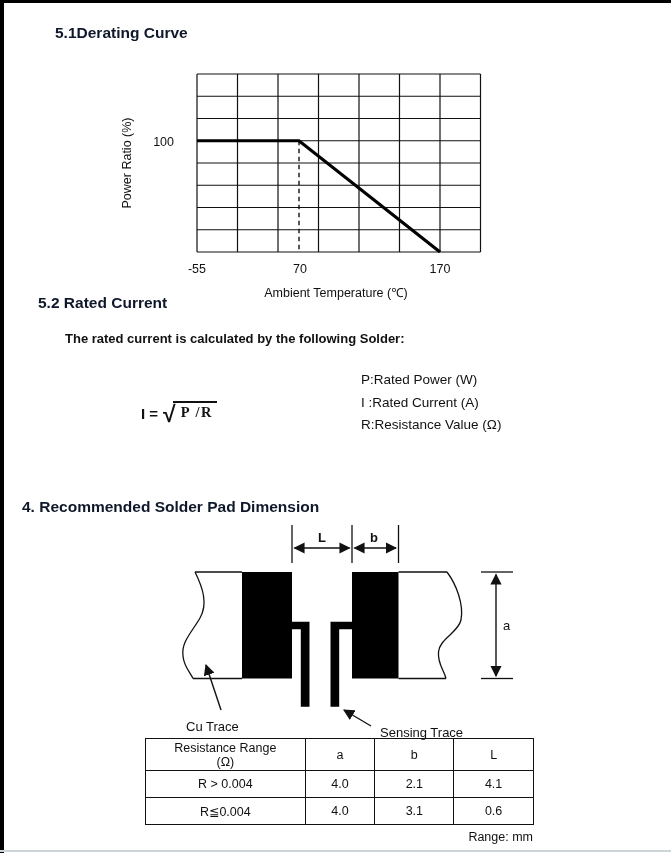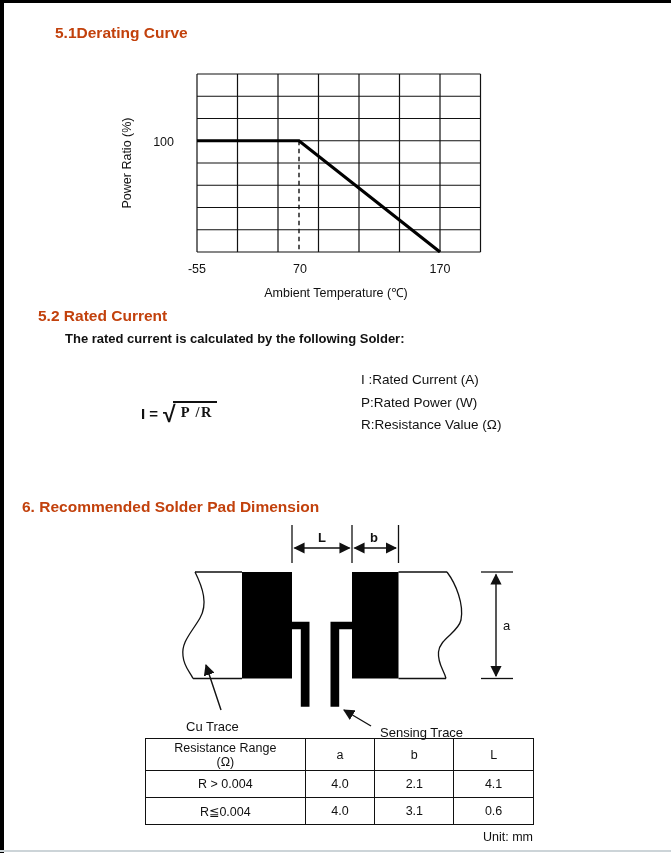--- a/index.html
+++ b/index.html
@@ -4,23 +4,23 @@
 <style>
   * { margin:0; padding:0; box-sizing:border-box; }
   html,body { background:#ffffff; }
   body { width:671px; height:853px; position:relative; overflow:hidden;
          font-family:"Liberation Sans", sans-serif; color:#111; }
   .page { position:absolute; inset:0; background:#fff; }
   .edge-top  { position:absolute; left:0; top:0; width:671px; height:3px; background:#000; }
   .edge-left { position:absolute; left:0; top:0; width:4px; height:853px; background:#000; }
   .edge-bottom { position:absolute; left:0; top:850px; width:671px; height:2px; background:#ccd4d8; }
 
-  .h-sec { position:absolute; font-weight:bold; font-size:15.5px; color:#c2410c; white-space:nowrap; }
+  .h-sec { position:absolute; font-weight:bold; font-size:15.5px; color:#0f172a; white-space:nowrap; }
   #sec51 { left:55px; top:24px; }
-  #sec52 { left:38px; top:307px;text-align:center; }
+  #sec52 { left:38px; top:294px;text-align:center; }
   #sec6  { left:22px; top:498px; }
   .intro { position:absolute; left:65px; top:331px; font-weight:bold; font-size:13px; }
 
   svg text { font-family:"Liberation Sans", sans-serif; fill:#111; }
 
   .formula { position:absolute; left:141px; top:398px; font-weight:bold; font-size:15px; white-space:nowrap; }
   .sqrt-glyph { font-size:23px; font-weight:bold; position:relative; top:3px; margin-left:5px; }
   .radicand { display:inline-block; border-top:2px solid #111; padding:1px 4px 0 8px;
               font-size:14.5px; letter-spacing:1.5px; position:relative; top:-2px; margin-left:-3px;
               font-family:"Liberation Serif", serif; }
@@ -59,26 +59,26 @@
     <text x="131" y="103" text-anchor="middle" font-size="12.5" transform="rotate(-90 131 103)">Power Ratio (%)</text>
   </svg>
 
   <div id="sec52" class="h-sec">5.2 Rated Current</div>
   <div class="intro">The rated current is calculated by the following Solder:</div>
 
   <div class="formula">
     <span>I =</span><span class="sqrt-glyph">√</span><span class="radicand">P /R</span>
   </div>
   <div class="legend">
+    <div>P:Rated Power (W)</div>
     <div>I :Rated Current (A)</div>
-    <div>P:Rated Power (W)</div>
     <div>R:Resistance Value (Ω)</div>
   </div>
 
-  <div id="sec6" class="h-sec">6. Recommended Solder Pad Dimension</div>
+  <div id="sec6" class="h-sec">4. Recommended Solder Pad Dimension</div>
 
   <svg style="position:absolute; left:0; top:520px;" width="671" height="222" viewBox="0 0 671 222">
     <defs>
       <marker id="ah" viewBox="0 0 10 10" refX="9" refY="5" markerWidth="8" markerHeight="8" orient="auto-start-reverse">
         <path d="M0,0 L10,5 L0,10 z" fill="#111"></path>
       </marker>
     </defs>
 
     <g stroke="#111" stroke-width="1.3">
       <line x1="292" y1="5" x2="292" y2="43"></line>
@@ -139,14 +139,14 @@
       <td>4.1</td>
     </tr>
     <tr class="drow">
       <td>R≦0.004</td>
       <td>4.0</td>
       <td>3.1</td>
       <td>0.6</td>
     </tr>
   </tbody>
     </table>
-  <div class="unit-note">Unit: mm</div>
+  <div class="unit-note">Range: mm</div>
 </div>
 
 </body></html>

